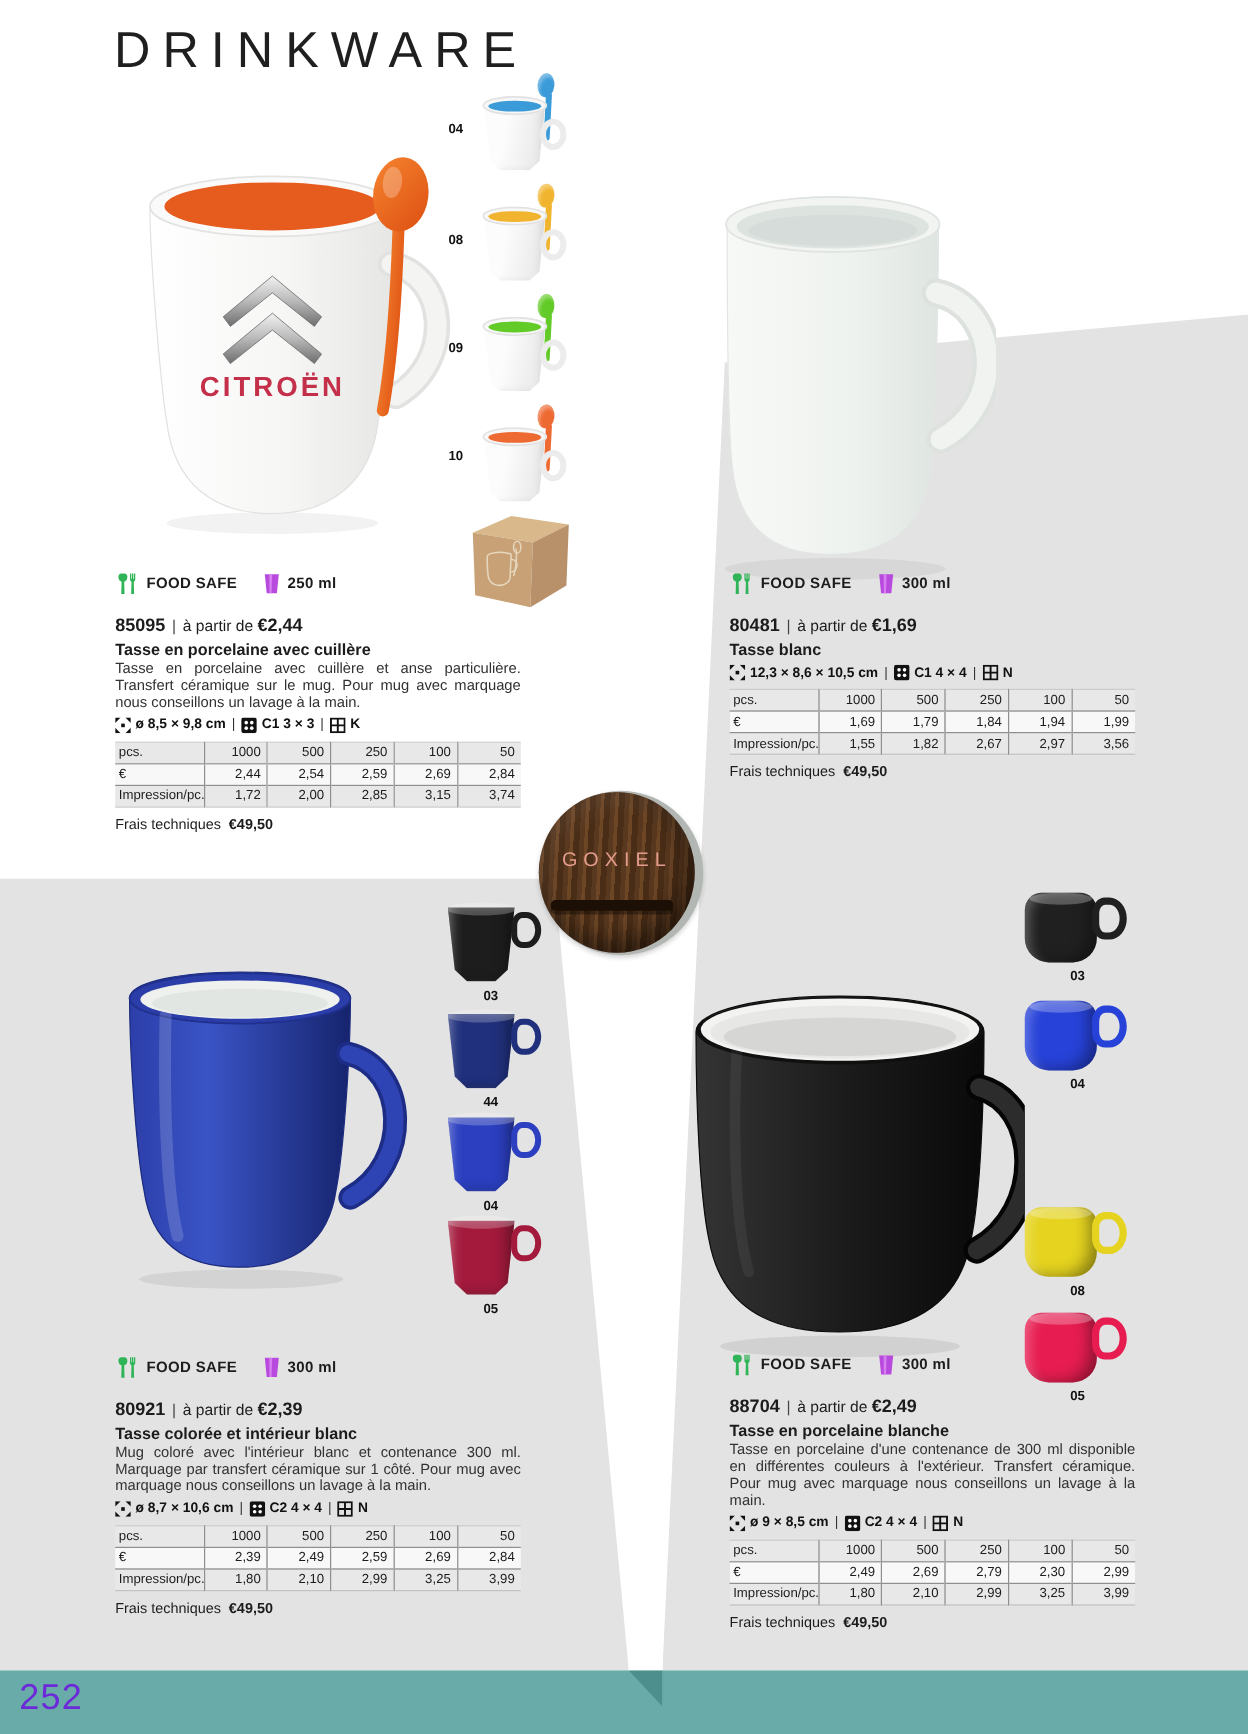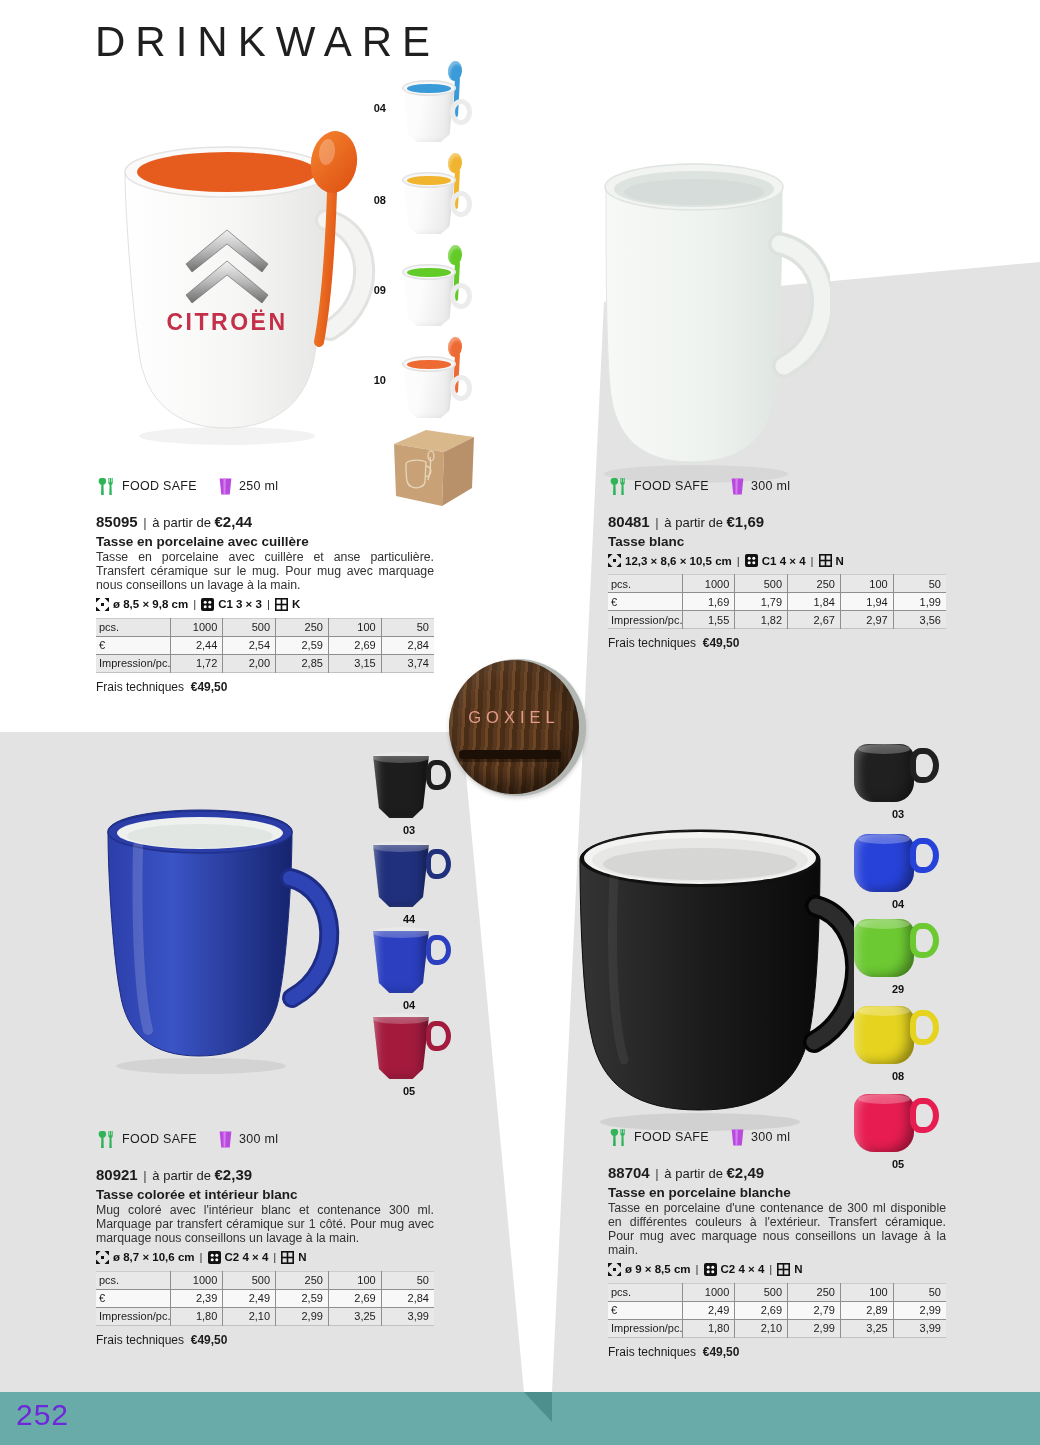--- a/index.html
+++ b/index.html
@@ -25,21 +25,21 @@
             background: repeating-linear-gradient(93deg,#58381f 0 4px,#6d4626 4px 7px,#4a2d16 7px 12px);
             box-shadow: inset -8px -10px 20px rgba(0,0,0,.5), inset 6px 8px 16px rgba(255,255,255,.07); overflow:hidden; }
   .goxiel-text { position:absolute; width:100%; top:48px; text-align:center; color:#e39b8d;
             font-size:16.5px; letter-spacing:5px; font-weight:300; }
   .goxiel-slot { position:absolute; left:10px; top:90px; width:102px; height:9px; background:#1c1006;
             border-radius:4px; box-shadow:0 3px 0 rgba(0,0,0,.35); }
 
   
   .pinfo { position:absolute; width:338px; color:#1c1c1c; }
   .badge-row { display:flex; align-items:center; gap:7px; height:20px; }
-  .badge-label { font-size:12.5px; font-weight:normal; letter-spacing:.3px; }
+  .badge-label { font-size:12.5px; font-weight:bold; letter-spacing:.3px; }
   .badge-gap { width:8px; }
   .code-line { margin-top:17px; font-size:13px; }
   .code  { font-size:15px; font-weight:bold; }
   .sep   { color:#444; padding:0 2px; }
   .price { font-size:15px; font-weight:bold;margin-top:16px; }
   .prod-title { margin-top:4px; font-size:13.5px; font-weight:bold; }
   .desc { margin-top:2px; font-size:12.3px; line-height:13.9px; text-align:justify; color:#323232; }
   .spec-line { margin-top:5px; display:flex; align-items:center; gap:4px; font-size:11.5px; font-weight:600; color:#111; }
   .pipe { font-weight:400; color:#333; padding:0 1px; }
 
@@ -286,26 +286,20 @@
     <div class="t-rim"></div>
     <div class="t-handle" style="border-color: rgb(32, 32, 32);"></div>
     <div class="t-label t-label-under" style="top:68px;">03</div>
   </div>
   <div class="thumb bm" style="left:850px;top:830px;width:96px;height:82px;">
     <div class="t-body" style="background-color: rgb(39, 66, 216);"></div>
     <div class="t-rim"></div>
     <div class="t-handle" style="border-color: rgb(39, 66, 216);"></div>
     <div class="t-label t-label-under" style="top:68px;">04</div>
   </div>
-  <div class="thumb bm" style="left:850px;top:915px;width:96px;height:82px;">
-    <div class="t-body" style="background-color: rgb(108, 201, 50);"></div>
-    <div class="t-rim"></div>
-    <div class="t-handle" style="border-color: rgb(108, 201, 50);"></div>
-    <div class="t-label t-label-under" style="top:68px;">29</div>
-  </div>
   <div class="thumb bm" style="left:850px;top:1002px;width:96px;height:82px;">
     <div class="t-body" style="background-color: rgb(229, 211, 31);"></div>
     <div class="t-rim"></div>
     <div class="t-handle" style="border-color: rgb(229, 211, 31);"></div>
     <div class="t-label t-label-under" style="top:68px;">08</div>
   </div>
   <div class="thumb bm" style="left:850px;top:1090px;width:96px;height:82px;">
     <div class="t-body" style="background-color: rgb(231, 29, 81);"></div>
     <div class="t-rim"></div>
     <div class="t-handle" style="border-color: rgb(231, 29, 81);"></div>
@@ -658,21 +652,21 @@
             <td class="num">500</td>
             <td class="num">250</td>
             <td class="num">100</td>
             <td class="num">50</td>
       </tr>
       <tr class="rowB">
         <td>€</td>
         <td class="num">2,49</td>
             <td class="num">2,69</td>
             <td class="num">2,79</td>
-            <td class="num">2,89</td>
+            <td class="num">2,30</td>
             <td class="num">2,99</td>
       </tr>
       <tr class="rowA">
         <td>Impression/pc.</td>
         <td class="num">1,80</td>
             <td class="num">2,10</td>
             <td class="num">2,99</td>
             <td class="num">3,25</td>
             <td class="num">3,99</td>
       </tr>

